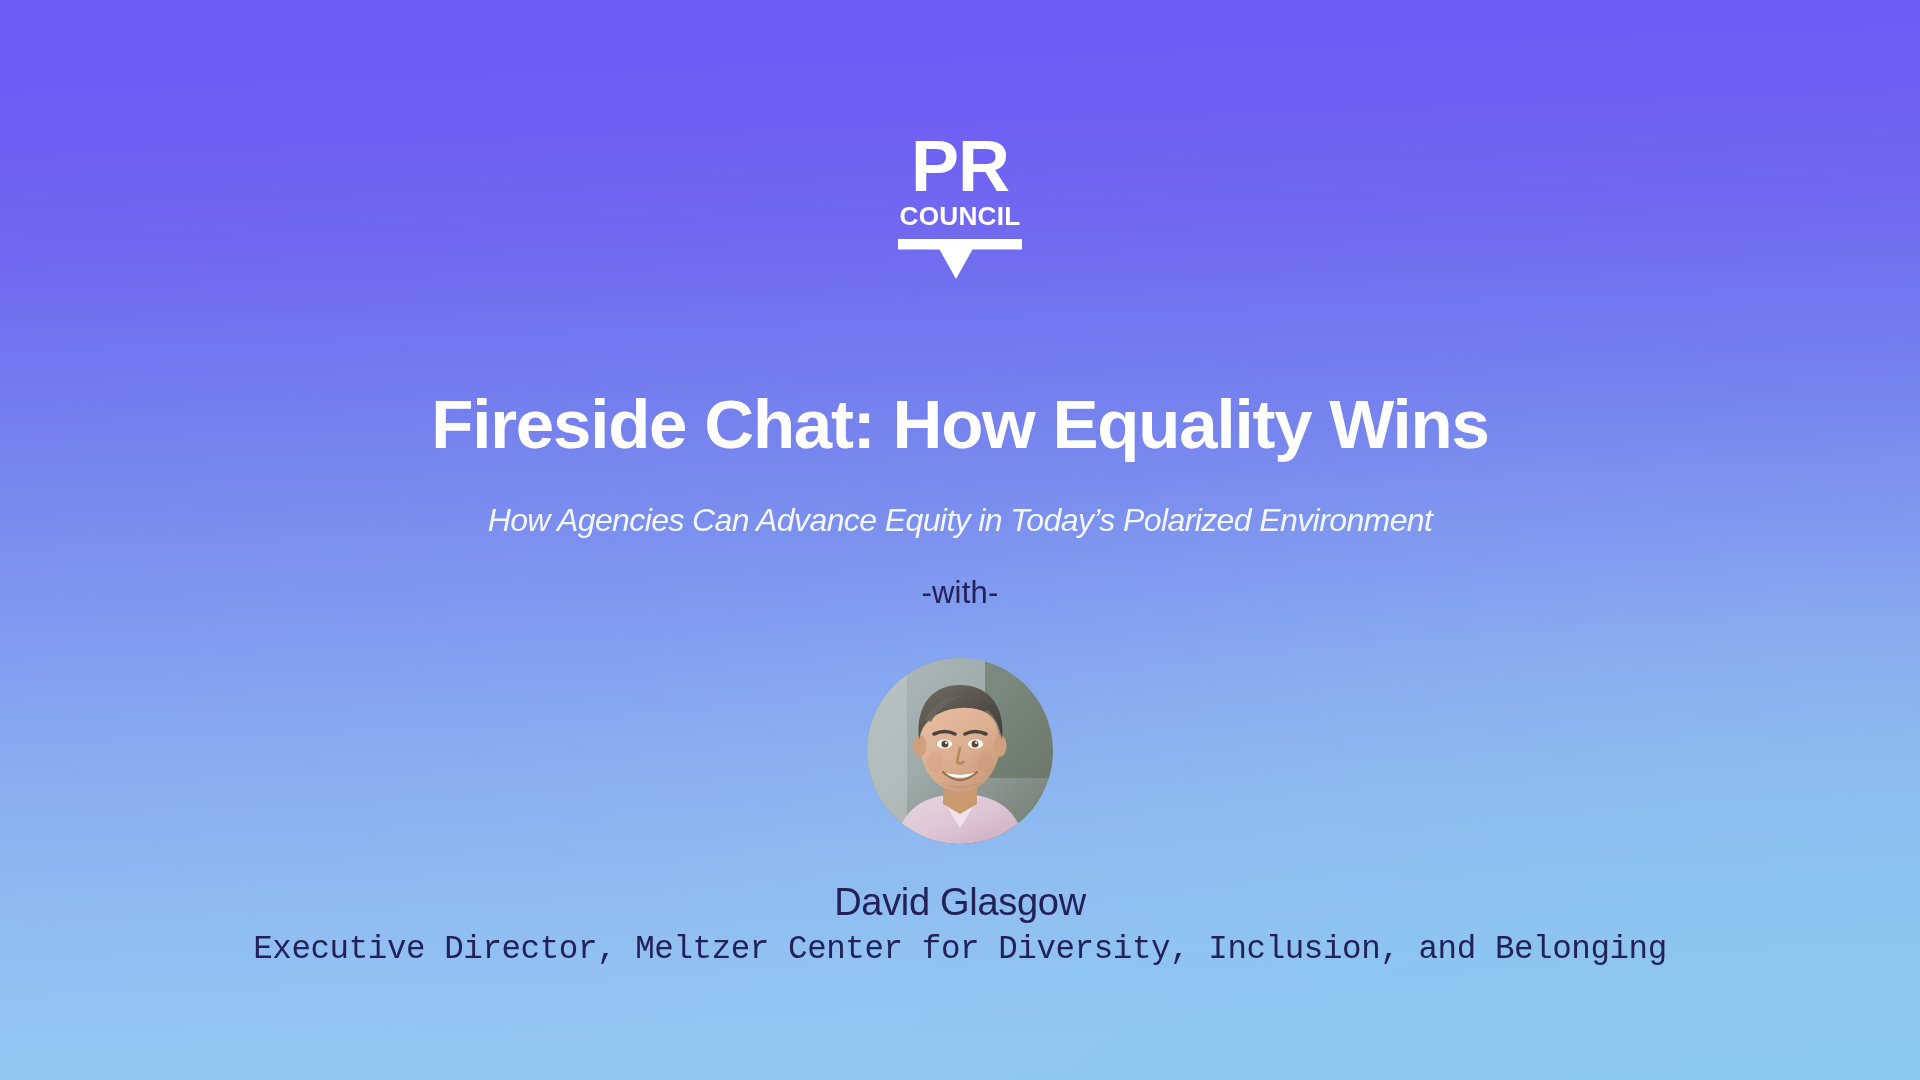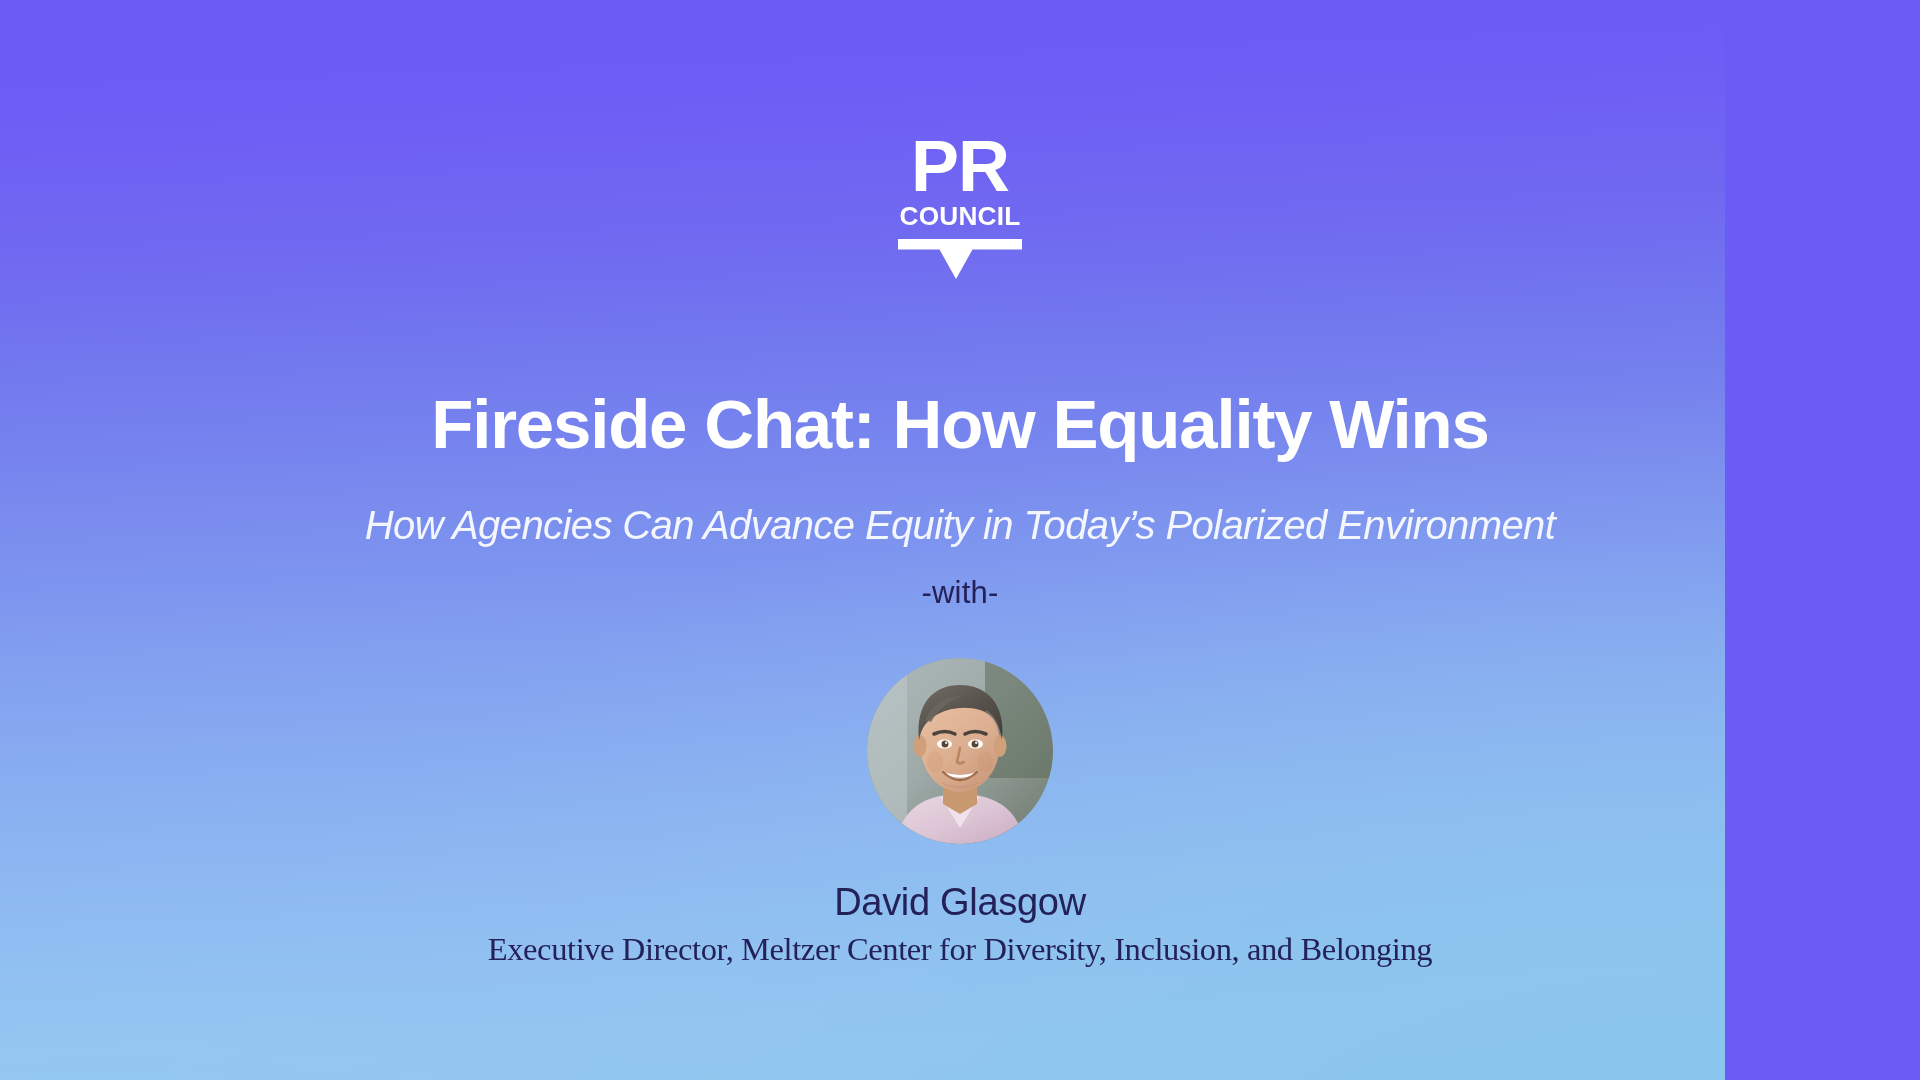--- a/index.html
+++ b/index.html
@@ -12,21 +12,21 @@
   }
 
   body {
     font-family: "Liberation Sans", sans-serif;
     background: #6B5CF6;
   }
 
   
   .slide {
     position: relative;
-    width: 1725px;
+    width: 1920px;
     height: 1080px;
     overflow: hidden;
     background:
       
       radial-gradient(130% 115% at 100% 118%,
           #8FCDF2 0%, #8AC6EE 14%, rgba(139,197,238,0.72) 30%,
           rgba(143,196,238,0.38) 45%, rgba(150,190,240,0.12) 60%,
           rgba(160,190,240,0) 72%),
       
       linear-gradient(178deg,
@@ -121,21 +121,21 @@
   .subtitle {
     position: absolute;
     left: 0;
     right: 0;
     top: 503px;
     text-align: center;
     color: #F4F6FE;
     font-family: "Liberation Sans", sans-serif;
     font-style: italic;
     font-weight: normal;
-    font-size: 40px;
+    font-size: 32px;
     line-height: 1.1;
     letter-spacing: -0.6px;
     white-space: nowrap;
     margin: 0;
   }
 
   
   .with-line {
     position: absolute;
     left: 0;
@@ -185,21 +185,21 @@
   }
 
   
   .speaker-title {
     position: absolute;
     left: 0;
     right: 0;
     top: 931px;
     text-align: center;
     color: #232158;
-    font-family: Liberation Serif, serif;
+    font-family: Liberation Mono, monospace;
     font-weight: normal;
     font-size: 32.5px;
     line-height: 1.15;
     letter-spacing: -0.4px;
     white-space: nowrap;
     margin: 0;
   }
 </style>
 </head>
 <body>

